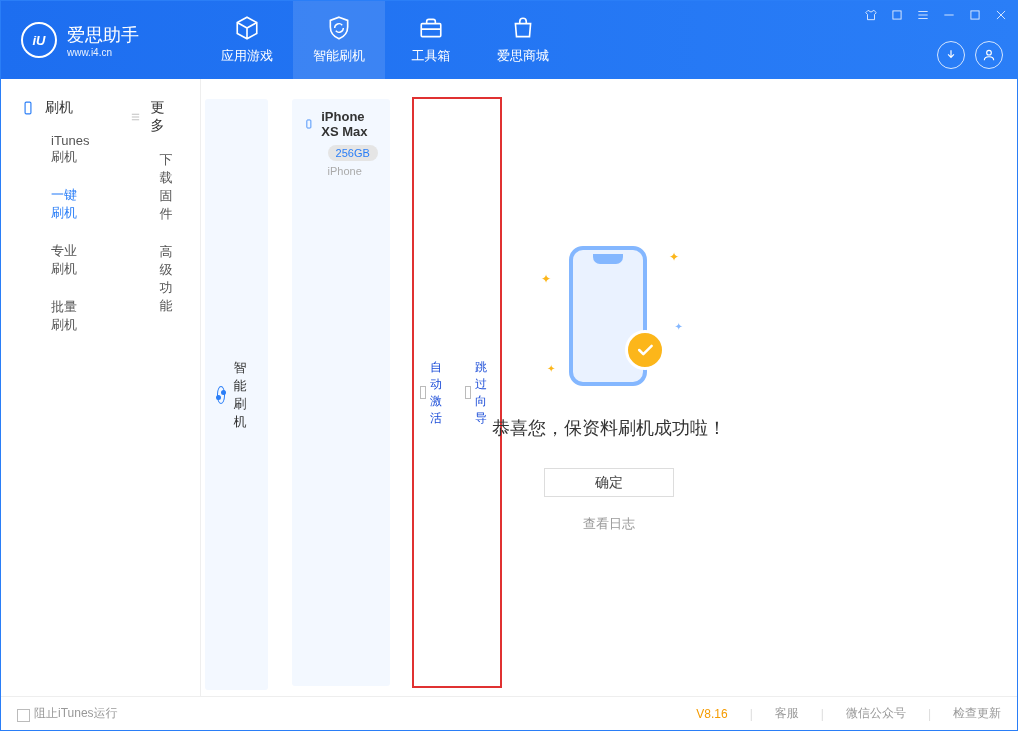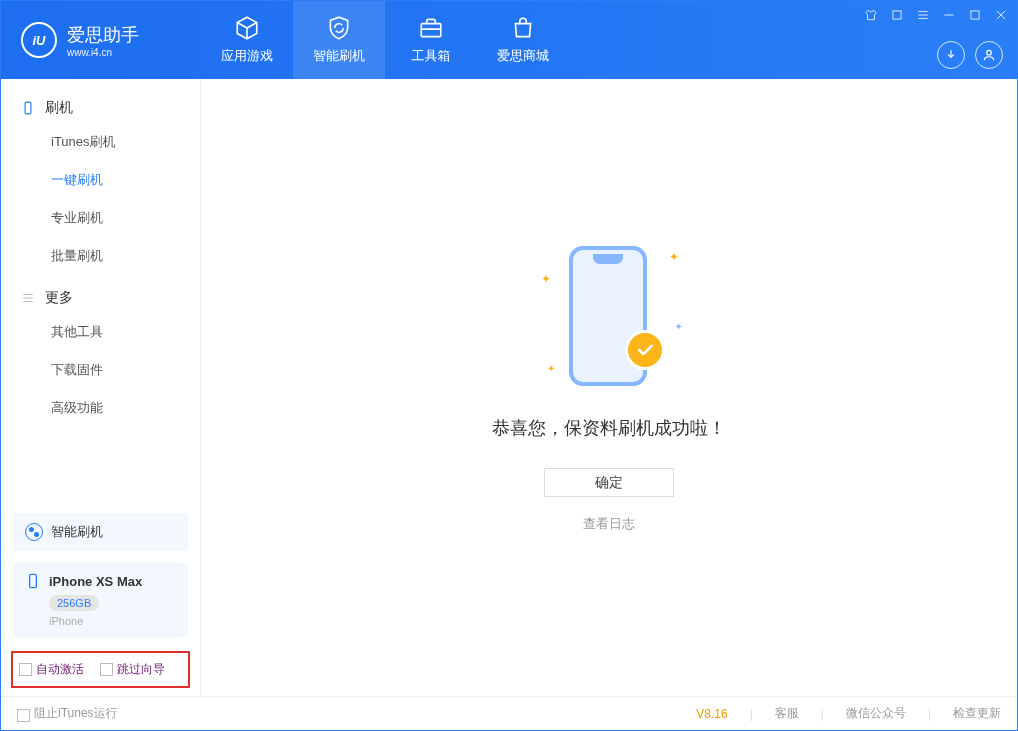--- a/index.html
+++ b/index.html
@@ -13,39 +13,39 @@
 .nav-tabs { display: flex; height: 100%; }
 .nav-tab { width: 92px; display: flex; flex-direction: column; align-items: center; justify-content: center; cursor: pointer; font-size: 13px; gap: 6px; }
 .nav-tab.active { background: rgba(255,255,255,.12); }
 .nav-tab svg { width: 26px; height: 26px; }
 .win-controls { position: absolute; right: 8px; top: 6px; display: flex; gap: 10px; align-items: center; }
 .win-controls .wc { width: 16px; height: 16px; display: flex; align-items: center; justify-content: center; cursor: pointer; opacity: .9; }
 .win-controls svg { stroke: #fff; }
 .header-right { position: absolute; right: 14px; bottom: 10px; display: flex; gap: 10px; }
 .header-right .hb { width: 28px; height: 28px; border: 1.5px solid rgba(255,255,255,.8); border-radius: 50%; display: flex; align-items: center; justify-content: center; cursor: pointer; }
 .body-area { display: flex; flex: 1; min-height: 0; }
-.sidebar { width: 200px; border-right: 1px solid #eee; display: flex; flex-direction: column; padding-top: 14px; }
+.sidebar { width: 200px; border-right: 1px solid #eee; display: flex; flex-direction: row; padding-top: 14px; }
 .side-section { margin-bottom: 8px; }
 .section-head { display: flex; align-items: center; gap: 10px; padding: 6px 20px; font-size: 14px; color: #333; font-weight: 500; }
 .section-head svg { width: 14px; height: 14px; }
 .side-item { padding: 10px 20px 10px 50px; font-size: 13px; color: #555; cursor: pointer; }
 .side-item.active { color: #2a7ef7; }
 .side-spacer { flex: 1; }
 .mode-box { margin: 6px 12px; background: #f3f8ff; border-radius: 3px; padding: 10px 12px; display: flex; align-items: center; gap: 8px; font-size: 13px; color: #333; }
 .mode-icon { width: 18px; height: 18px; border: 1.5px solid #2a7ef7; border-radius: 50%; display: flex; align-items: center; justify-content: center; }
 .mode-icon::before, .mode-icon::after { content: ''; width: 5px; height: 5px; background: #2a7ef7; border-radius: 50%; position: absolute; }
 .mode-icon { position: relative; }
 .mode-icon::before { top: 3px; left: 3px; }
 .mode-icon::after { bottom: 3px; right: 3px; }
 .device-box { margin: 6px 12px 10px; background: #f3f8ff; border-radius: 3px; padding: 10px 12px; }
 .device-row1 { display: flex; align-items: center; gap: 8px; font-size: 13px; color: #333; font-weight: 600; }
 .device-badge { display: inline-block; background: #e5e5e5; color: #2a7ef7; font-size: 11px; padding: 2px 8px; border-radius: 10px; margin-top: 6px; margin-left: 24px; }
 .device-sub { font-size: 11px; color: #aaa; margin-top: 4px; margin-left: 24px; }
 .checkbox-row { border: 2px solid #e03131; margin: 4px 10px 8px; padding: 8px 6px; display: flex; gap: 16px; }
-.cb { display: flex; align-items: center; gap: 4px; font-size: 12px; color: #701a75; cursor: pointer; }
+.cb { display: flex; align-items: center; gap: 4px; font-size: 12px; color: #1d4ed8; cursor: pointer; }
 .cb-box { width: 13px; height: 13px; border: 1px solid #bbb; }
 .content { flex: 1; display: flex; flex-direction: column; align-items: center; justify-content: center; }
 .success-illust { position: relative; width: 140px; height: 150px; margin-bottom: 24px; }
 .phone { position: absolute; left: 30px; top: 4px; width: 78px; height: 140px; border: 4px solid #84b7ff; border-radius: 14px; background: #eaf2ff; }
 .notch { position: absolute; top: 4px; left: 50%; transform: translateX(-50%); width: 30px; height: 10px; background: #84b7ff; border-radius: 0 0 7px 7px; }
 .check-badge { position: absolute; right: 14px; bottom: 22px; width: 40px; height: 40px; background: #fcb61a; border-radius: 50%; display: flex; align-items: center; justify-content: center; border: 3px solid #fff; }
 .sparkle { position: absolute; color: #fcb61a; font-size: 12px; }
 .sp1 { left: 2px; top: 30px; }
 .sp2 { right: 0; top: 8px; }
 .sp3 { left: 8px; bottom: 18px; font-size: 10px; }
@@ -161,21 +161,20 @@
       <div class="side-item">专业刷机</div>
       <div class="side-item">批量刷机</div>
     </div>
     <div class="side-section">
       <div class="section-head">
         <svg viewBox="0 0 24 24">
             <path d="M4 6h16M4 12h16M4 18h16" stroke="#bbb" stroke-width="2"></path>
           </svg>
         <span>更多</span>
       </div>
-      <div class="side-item">其他工具</div>
       <div class="side-item">下载固件</div>
       <div class="side-item">高级功能</div>
     </div>
     <div class="side-spacer"></div>
     <div class="mode-box">
       <div class="mode-icon"></div>
       <span>智能刷机</span>
     </div>
     <div class="device-box">
       <div class="device-row1">

